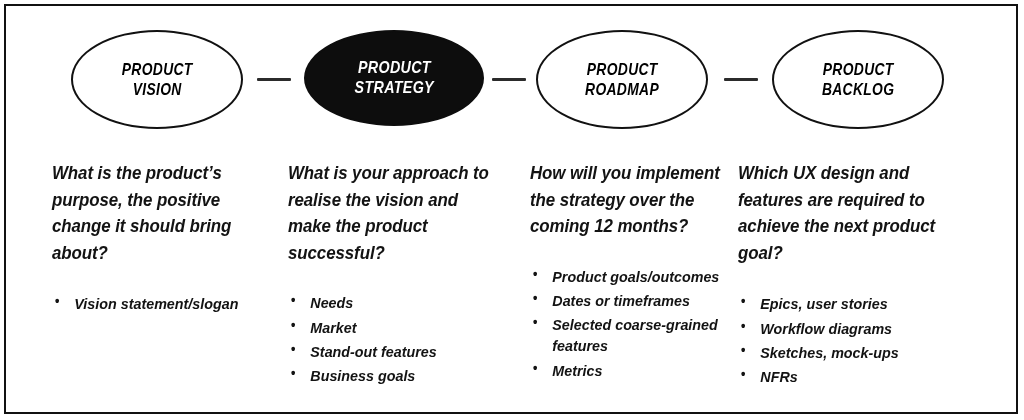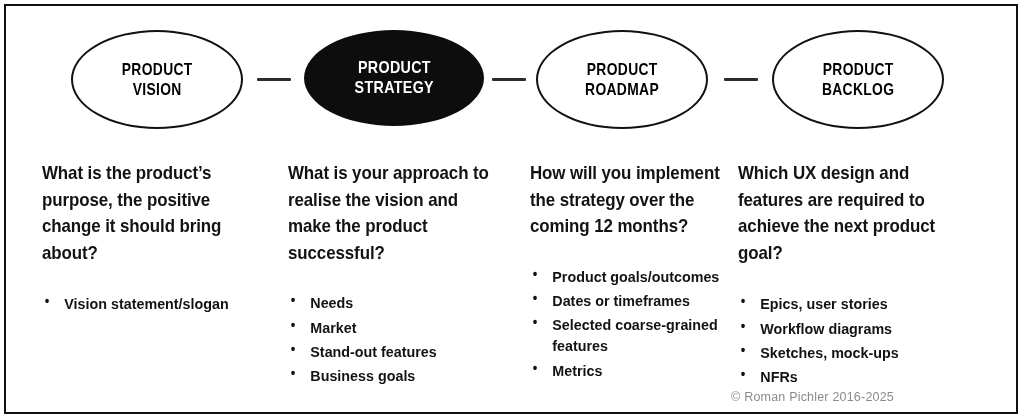--- a/index.html
+++ b/index.html
@@ -22,20 +22,21 @@
     border: 2px solid #111111;
     box-sizing: border-box;
     background: #ffffff;
   }
   .canvas {
     position: absolute;
     left: 0;
     top: 0;
     width: 920px;
     height: 420px;
+    font-style: italic;
   }
 
   
   .flow {
     position: absolute;
     left: 0;
     top: 30px;
     width: 1024px;
     height: 102px;
   }
@@ -89,21 +90,21 @@
   .columns {
     position: absolute;
     left: 0;
     top: 160px;
     width: 1024px;
   }
   .col {
     position: absolute;
     top: 0;
   }
-  .col-1 { left: 42px;  width: 240px; }
+  .col-1 { left: 52px;  width: 240px; }
   .col-2 { left: 288px; width: 228px; }
   .col-3 { left: 530px; width: 210px; }
   .col-4 { left: 738px; width: 235px; }
 
   .question {
     font-family: "Liberation Sans Narrow", "Liberation Sans", sans-serif;
     font-weight: bold;
     font-size: 18.2px;
     line-height: 1.46;
     color: #131313;
@@ -224,14 +225,13 @@
       <ul class="bullets">
         <li>Epics, user stories</li>
         <li>Workflow diagrams</li>
         <li>Sketches, mock-ups</li>
         <li>NFRs</li>
       </ul>
     </div>
 
   </div>
 
-  <div class="credit">© Roman Pichler 2016-2025</div>
 </div>
 
 </body></html>

